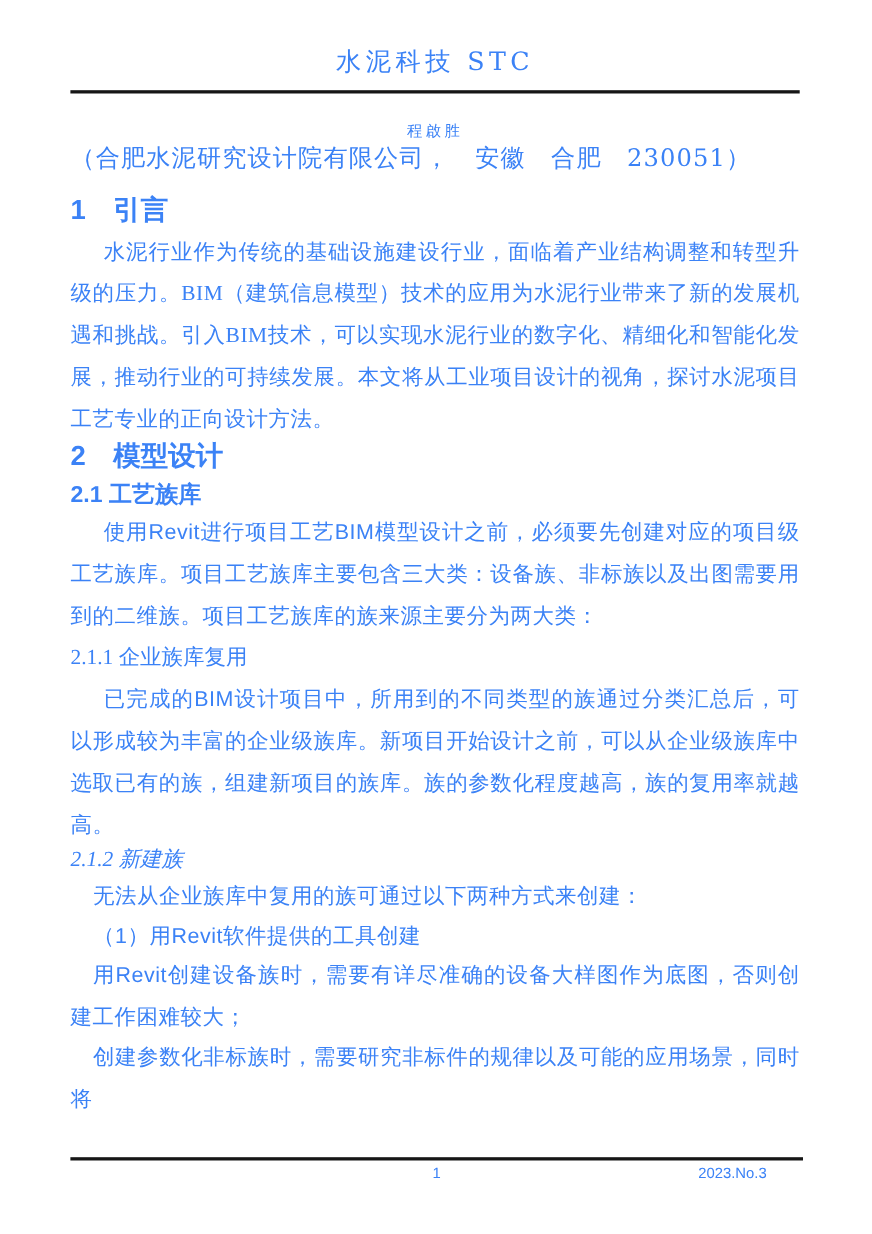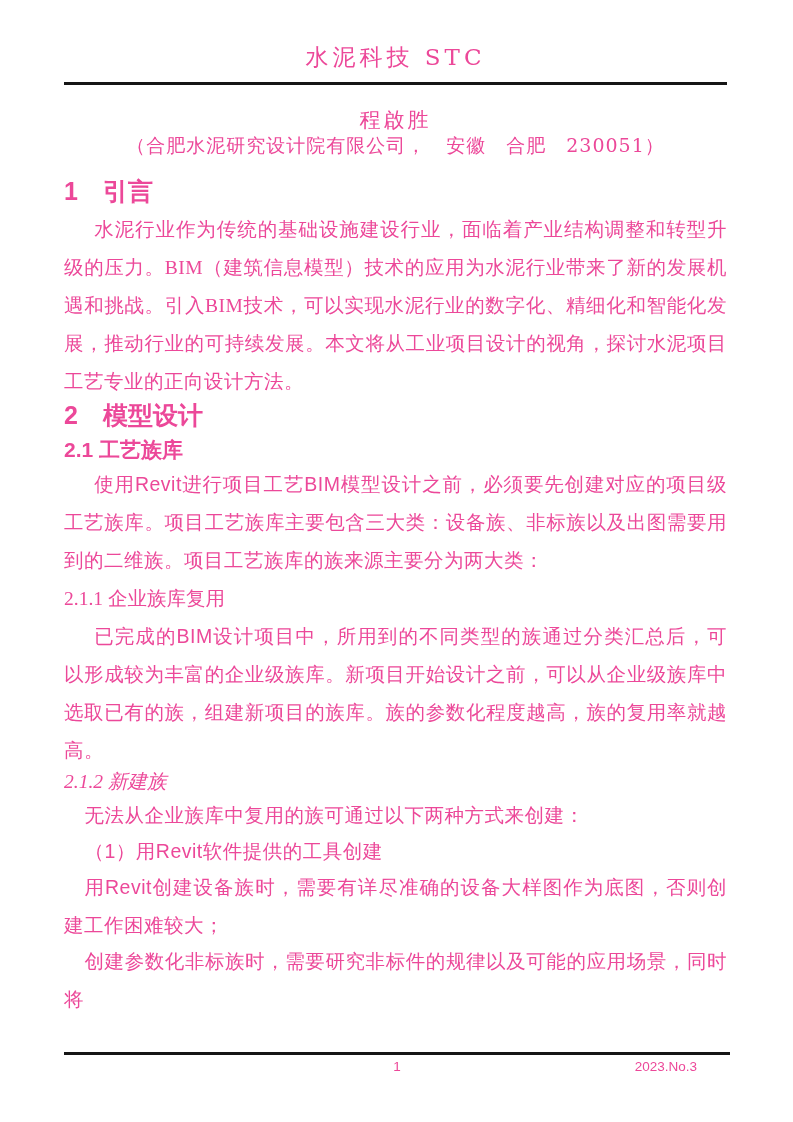--- a/index.html
+++ b/index.html
@@ -2,21 +2,21 @@
 <html lang="zh"><head>
 <meta charset="utf-8">
 <style>
   html, body { margin: 0; padding: 0; background: #e8e8e8; }
   .page {
     position: relative;
     width: 793px;
     height: 1122px;
     margin: 0 auto;
     background: #ffffff;
-    color: #ec4899;
+    color: #3b82f6;
     overflow: hidden;
     font-family: "Liberation Serif", serif;
   }
   .content { padding: 0 66px 0 64px; }
 
   
   .journal-title {
     padding-top: 44px;
     text-align: center;
     font-family: "DejaVu Serif", serif;
@@ -37,29 +37,29 @@
     font-family: "Liberation Sans", sans-serif;
     font-weight: 700;
     font-size: 35px;
     line-height: 40px;
     letter-spacing: 2px;
   }
   .author {
     margin-top: 24px;
     text-align: center;
     font-family: "DejaVu Serif", serif;
-    font-size: 21px;
+    font-size: 14px;
     line-height: 22px;
     letter-spacing: 3px;
   }
   .affiliation {
     margin-top: 2px;
-    text-align: center;
+    text-align: left;
     font-family: "DejaVu Serif", serif;
-    font-size: 19px;
+    font-size: 22px;
     line-height: 24px;
     letter-spacing: 1px;
   }
 
   
   .h-level1 {
     margin-top: 20px;
     font-family: "Liberation Sans", sans-serif;
     font-weight: 700;
     font-size: 25px;

